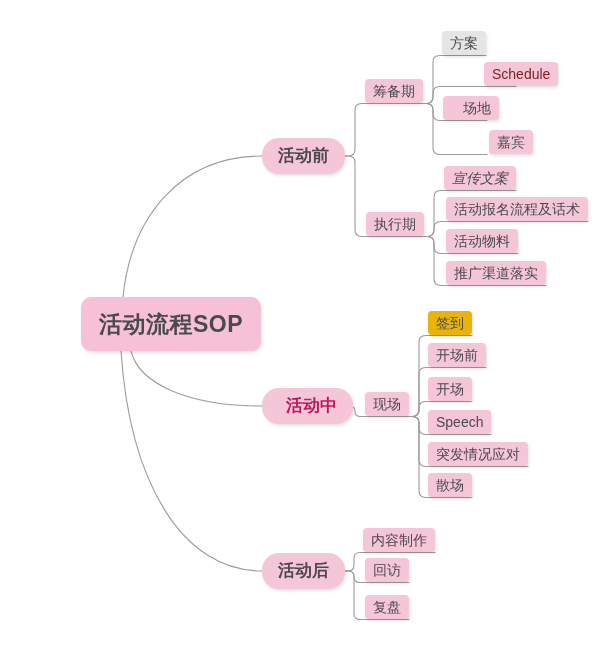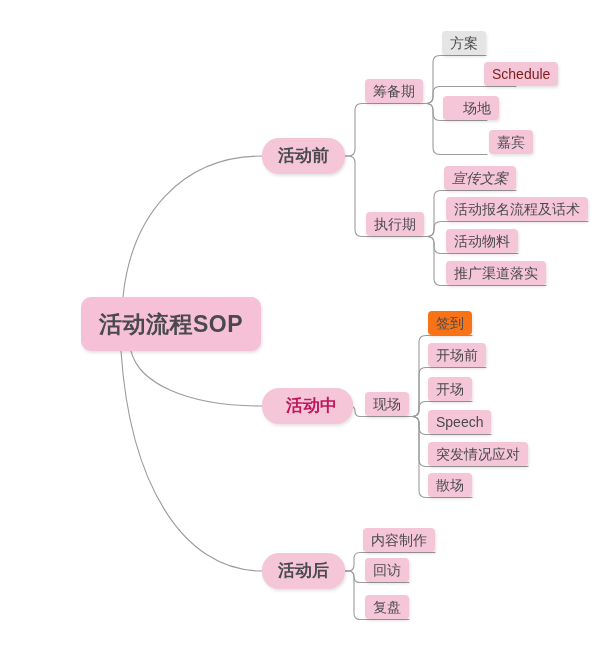--- a/index.html
+++ b/index.html
@@ -75,21 +75,21 @@
       <div class="node sub" style="left: 442px; top: 62px; background: rgb(245, 198, 216); color: #7f1d1d; margin-left: 42px;">Schedule</div>
       <div class="node sub" style="left: 443px; top: 96px; background: rgb(245, 198, 216); color: rgb(74, 74, 78); padding-left: 20px;">场地</div>
       <div class="node sub" style="left: 443px; top: 130px; background: rgb(245, 198, 216); color: rgb(74, 74, 78); margin-left: 46px;">嘉宾</div>
       <div class="node sub" style="left: 366px; top: 212px; background: rgb(245, 198, 216); color: rgb(74, 74, 78);">执行期</div>
       <div class="node sub" style="left: 444px; top: 166px; background: rgb(245, 198, 216); color: rgb(74, 74, 78); font-style: italic;">宣传文案</div>
       <div class="node sub" style="left: 446px; top: 197px; background: rgb(245, 198, 216); color: rgb(74, 74, 78);">活动报名流程及话术</div>
       <div class="node sub" style="left: 446px; top: 229px; background: rgb(245, 198, 216); color: rgb(74, 74, 78);">活动物料</div>
       <div class="node sub" style="left: 446px; top: 261px; background: rgb(245, 198, 216); color: rgb(74, 74, 78);">推广渠道落实</div>
       <div class="node main" style="left: 262px; top: 388px; background: rgb(245, 198, 216); color: #be185d; padding-left: 24px;">活动中</div>
       <div class="node sub" style="left: 365px; top: 392px; background: rgb(245, 198, 216); color: rgb(74, 74, 78);">现场</div>
-      <div class="node sub" style="left: 428px; top: 311px; background: #f97316; color: rgb(74, 74, 78);">签到</div>
+      <div class="node sub" style="left: 428px; top: 311px; background: #eab308; color: rgb(74, 74, 78);">签到</div>
       <div class="node sub" style="left: 428px; top: 343px; background: rgb(245, 198, 216); color: rgb(74, 74, 78);">开场前</div>
       <div class="node sub" style="left: 428px; top: 377px; background: rgb(245, 198, 216); color: rgb(74, 74, 78);">开场</div>
       <div class="node sub" style="left: 428px; top: 410px; background: rgb(245, 198, 216); color: rgb(74, 74, 78);">Speech</div>
       <div class="node sub" style="left: 428px; top: 442px; background: rgb(245, 198, 216); color: rgb(74, 74, 78);">突发情况应对</div>
       <div class="node sub" style="left: 428px; top: 473px; background: rgb(245, 198, 216); color: rgb(74, 74, 78);">散场</div>
       <div class="node main" style="left: 262px; top: 553px; background: rgb(245, 198, 216); color: rgb(74, 74, 78);">活动后</div>
       <div class="node sub" style="left: 363px; top: 528px; background: rgb(245, 198, 216); color: rgb(74, 74, 78);">内容制作</div>
       <div class="node sub" style="left: 365px; top: 558px; background: rgb(245, 198, 216); color: rgb(74, 74, 78);">回访</div>
       <div class="node sub" style="left: 365px; top: 595px; background: rgb(245, 198, 216); color: rgb(74, 74, 78);">复盘</div>
     </div>

